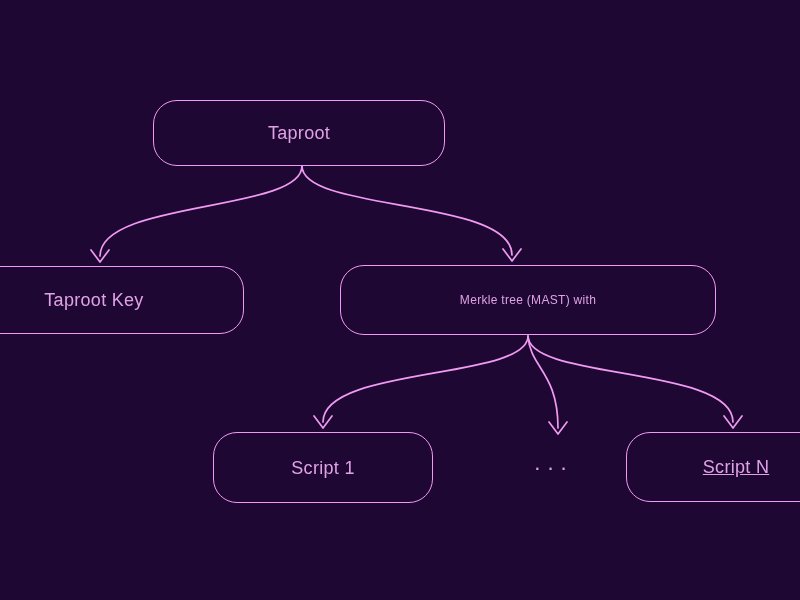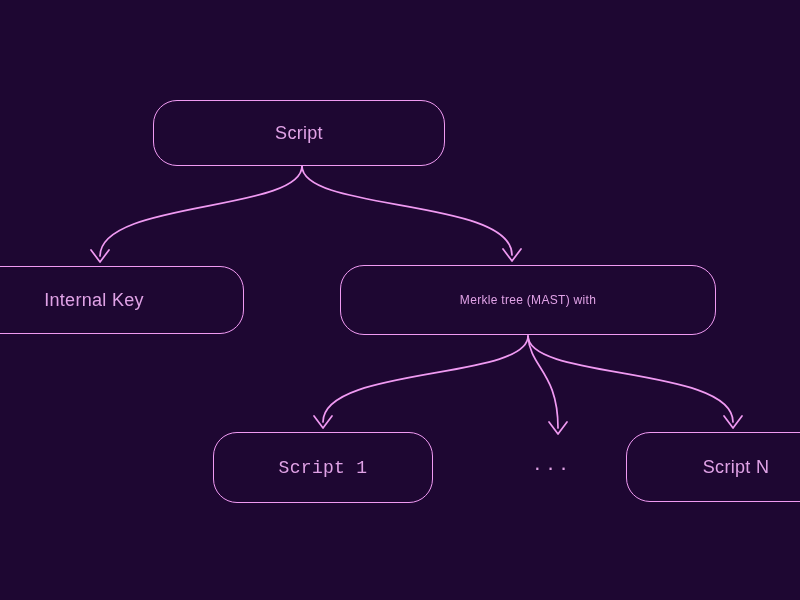--- a/index.html
+++ b/index.html
@@ -25,23 +25,23 @@
     display:flex;align-items:center;justify-content:center;
     text-align:center;
     font-size:18px;
     letter-spacing:0.3px;
     line-height:24px;
     box-sizing:border-box;
   }
   .node-taproot   {left:153px; top:100px; width:292px; height:66px;}
   .node-internal  {left:-56px; top:266px; width:300px; height:68px;}
   .node-merkle    {left:340px; top:265px; width:376px; height:70px; font-size:12px;}
-  .node-script1   {left:213px; top:432px; width:220px; height:71px;font-family:Liberation Mono, monospace;}
+  .node-script1   {left:213px; top:432px; width:220px; height:71px;}
   .node-scriptn   {left:626px; top:432px; width:220px; height:70px;}
-  .node-scriptn .lbl{} 
+  .node-scriptn .lbl{text-decoration:underline;} 
   .ellipsis{
     position:absolute;left:526px;top:452px;width:56px;
     color:var(--text);
     font-size:22px;letter-spacing:7px;text-align:center;
     line-height:22px;
   }
   svg.edges{position:absolute;left:0;top:0;}
   svg.edges path{
     fill:none;
     stroke:var(--line);
@@ -67,25 +67,25 @@
     <path d="M 314 416 L 323 428 L 332 416"></path>
 
     <path d="M 528 336 C 530 368 558 372 558 428"></path>
     <path d="M 549 422 L 558 434 L 567 422"></path>
 
     <path d="M 528 336 C 528 380 733 366 733 422"></path>
     <path d="M 724 416 L 733 428 L 742 416"></path>
   </svg>
 
   <div class="node node-taproot">
-    <span class="lbl">Script</span>
+    <span class="lbl">Taproot</span>
   </div>
 
   <div class="node node-internal">
-    <span class="lbl">Internal Key</span>
+    <span class="lbl">Taproot Key</span>
   </div>
 
   <div class="node node-merkle">
     <span class="lbl">
       <span>Merkle tree (MAST) with</span><br>
     </span>
   </div>
 
   <div class="node node-script1">
     <span class="lbl">Script 1</span>

